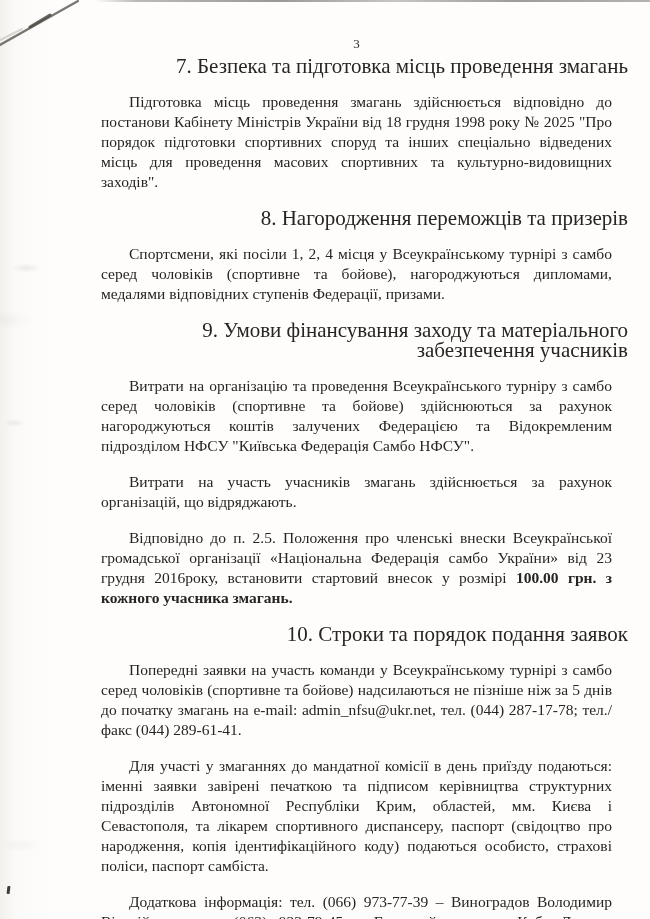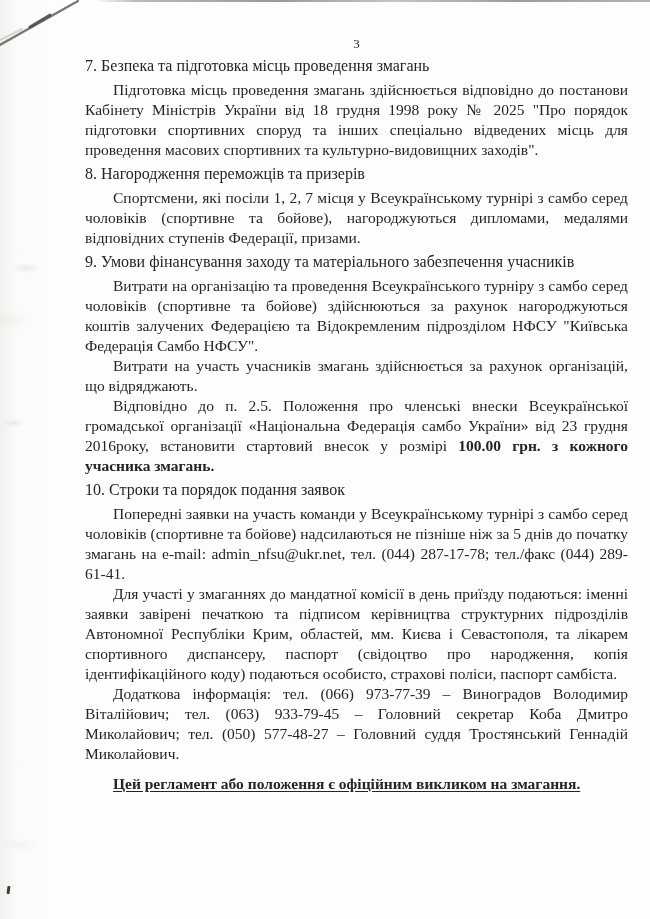--- a/index.html
+++ b/index.html
@@ -56,27 +56,27 @@
     line-height: 20px;
   }
   .page-number {
     text-align: center;
     font-size: 13px;
     line-height: 16px;
     margin-bottom: 4px;
   }
   .hd {
     margin: 4px 0;
-    font-size: 16px;
+    font-size: 21px;
     line-height: 20px;
     font-weight: 400;
-    text-align: left;
+    text-align: right;
   }
   .par {
-    margin: 0;
+    margin: 16px;
     text-align: justify;
     text-indent: 28px;
   }
   .footer-par {
     margin-top: 10px;
   }
   .footer-par strong {
     font-weight: 700;
     text-decoration: underline;
     text-underline-offset: 2px;
@@ -101,21 +101,21 @@
   <div class="bottom-tick"></div>
 
   <div class="content">
 
     <div class="page-number">3</div>
 
     <div class="hd">7. Безпека та підготовка місць проведення змагань</div>
     <p class="par">Підготовка місць проведення змагань здійснюється відповідно до постанови Кабінету Міністрів України від 18 грудня 1998 року № 2025 "Про порядок підготовки спортивних споруд та інших спеціально відведених місць для проведення масових спортивних та культурно-видовищних заходів".</p>
 
     <div class="hd">8. Нагородження переможців та призерів</div>
-    <p class="par">Спортсмени, які посіли 1, 2, 7 місця у Всеукраїнському турнірі з самбо серед чоловіків (спортивне та бойове), нагороджуються дипломами, медалями відповідних ступенів Федерації, призами.</p>
+    <p class="par">Спортсмени, які посіли 1, 2, 4 місця у Всеукраїнському турнірі з самбо серед чоловіків (спортивне та бойове), нагороджуються дипломами, медалями відповідних ступенів Федерації, призами.</p>
 
     <div class="hd">9. Умови фінансування заходу та матеріального забезпечення учасників</div>
     <p class="par">Витрати на організацію та проведення Всеукраїнського турніру з самбо серед чоловіків (спортивне та бойове) здійснюються за рахунок  нагороджуються коштів залучених Федерацією та Відокремленим підрозділом НФСУ "Київська Федерація Самбо НФСУ".</p>
     <p class="par">Витрати на участь учасників змагань здійснюється за рахунок організацій, що відряджають.</p>
     <p class="par"><span>Відповідно до п. 2.5. Положення про членські внески Всеукраїнської громадської організації «Національна Федерація самбо України» від 23 грудня 2016року, встановити стартовий внесок у розмірі </span><span class="fee-bold">100.00 грн. з кожного учасника змагань.</span></p>
 
     <div class="hd">10. Строки та порядок подання заявок</div>
     <p class="par">Попередні заявки на участь команди у Всеукраїнському турнірі з самбо серед чоловіків (спортивне та бойове) надсилаються не пізніше ніж за 5 днів до початку змагань на e-mail: admin_nfsu@ukr.net, тел. (044) 287-17-78; тел./факс (044) 289-61-41.</p>
     <p class="par">Для участі у змаганнях до мандатної комісії в день приїзду подаються: іменні заявки завірені печаткою та підписом керівництва структурних підрозділів Автономної Республіки Крим, областей, мм. Києва і Севастополя, та лікарем спортивного диспансеру, паспорт (свідоцтво про народження, копія ідентифікаційного коду) подаються особисто, страхові поліси, паспорт самбіста.</p>
     <p class="par">Додаткова інформація: тел. (066) 973-77-39 – Виноградов Володимир Віталійович; тел. (063) 933-79-45 – Головний секретар Коба Дмитро Миколайович; тел. (050) 577-48-27 – Головний суддя Тростянський Геннадій Миколайович.</p>

